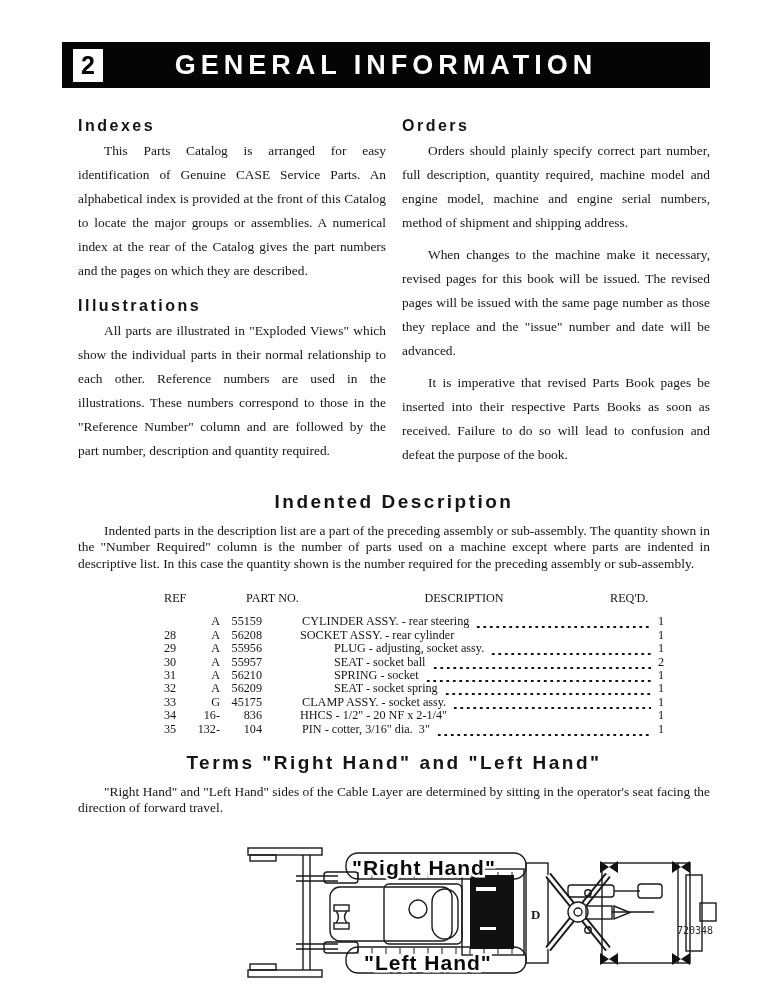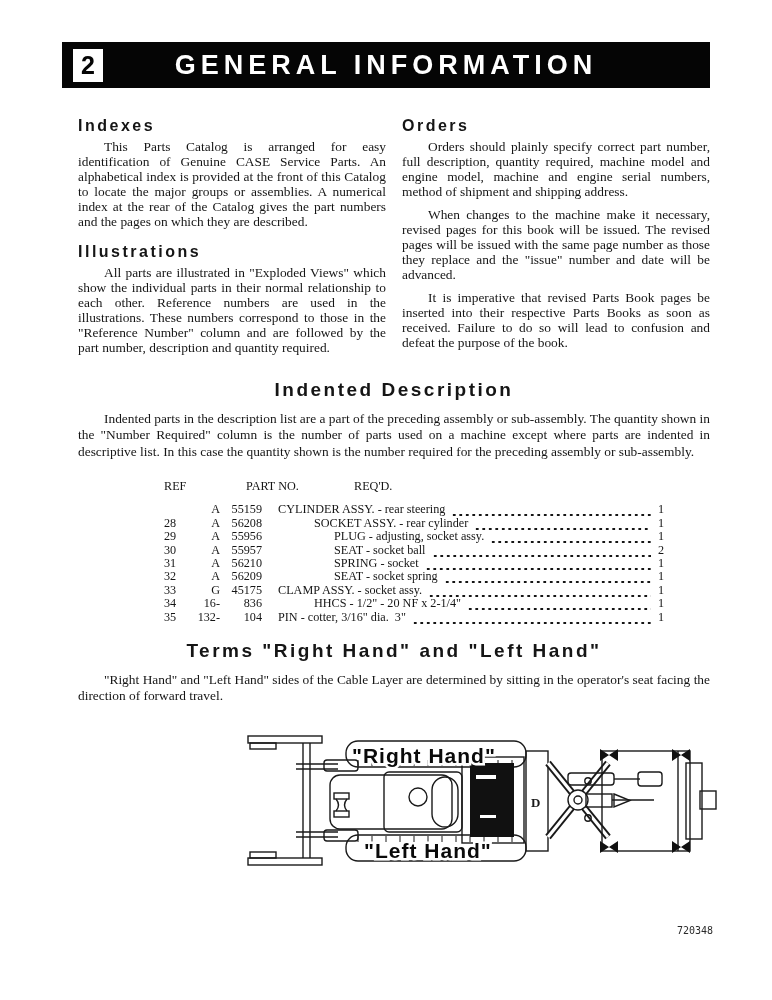--- a/index.html
+++ b/index.html
@@ -15,39 +15,39 @@
   .header-title{color:#ffffff;font-family:"Liberation Sans",sans-serif;font-weight:bold;
                 font-size:27px;letter-spacing:5px;white-space:nowrap;}
 
   
   .content{position:absolute;left:78px;top:102px;width:632px;margin-top:15px;}
   .two-col{display:flex;gap:16px;}
   .col{width:308px;}
   .section-heading{font-family:"Liberation Sans",sans-serif;font-weight:bold;font-size:16px;
                    letter-spacing:2.5px;margin:14px 0 4px 0;}
   .col .section-heading:first-child{margin-top:0;}
-  .body-para{font-size:13.4px;line-height:15px;text-align:justify;text-indent:26px;margin:4px 0 8px 0;}
+  .body-para{font-size:13.4px;line-height:24px;text-align:justify;text-indent:26px;margin:4px 0 8px 0;}
 
   .center-heading{text-align:center;font-family:"Liberation Sans",sans-serif;font-weight:bold;
                   font-size:19px;letter-spacing:2.5px;margin:16px 0 10px 0;}
   .intro-para{font-size:13.4px;line-height:16.3px;text-align:justify;text-indent:26px;margin:0;}
 
   
   .parts-table{margin:20px 0 0 86px;width:500px;font-size:12.2px;line-height:13.4px;}
   .pt-header{display:flex;margin-bottom:10px;gap:36px;}
   .h-ref{width:26px;}
   .h-part{width:72px;padding-left:20px;}
   .h-desc{flex:1;text-align:center;}
   .h-reqd{width:54px;text-align:left;}
   .prow{display:flex;align-items:flex-end;}
   .c-ref{width:26px;}
   .c-prefix{width:30px;text-align:right;white-space:pre;}
   .c-num{width:42px;text-align:right;}
-  .c-desc{flex:1;display:flex;padding-left:16px;min-width:0;}
-  .c-desc.ind-1{padding-left:52px;}
+  .c-desc{flex:1;display:flex;padding-left:40px;min-width:0;}
+  .c-desc.ind-1{padding-left:38px;align-items:flex-end;}
   .c-desc.ind-2{padding-left:72px;}
   .desc-text{white-space:pre;}
   .dots{flex:1;margin:0 3px 0 6px;
         background-image:radial-gradient(circle,#151515 1.15px,transparent 1.4px);
         background-size:6.5px 6px;background-repeat:repeat-x;background-position:left 9px;}
   .c-qty{width:10px;text-align:right;}
 
   
   .diagram{margin:12px 0 0 156px;width:484px;}
   .diagram svg{display:block;}
@@ -83,20 +83,21 @@
       </div>
     </div>
 
     <div class="center-heading">Indented Description</div>
     <p class="intro-para">Indented parts in the description list are a part of the preceding assembly or sub-assembly. The quantity shown in the "Number Required" column is the number of parts used on a machine except where parts are indented in descriptive list. In this case the quantity shown is the number required for the preceding assembly or sub-assembly.</p>
 
     <div class="parts-table">
       <div class="pt-header">
         <span class="h-ref">REF</span>
         <span class="h-part">PART NO.</span>
+        <span class="h-desc">DESCRIPTION</span>
         <span class="h-reqd">REQ'D.</span>
       </div>
 
       <div class="prow">
         <span class="c-ref"></span>
         <span class="c-prefix">A</span>
         <span class="c-num">55159</span>
         <span class="c-desc">
             <span class="desc-text">CYLINDER ASSY. - rear steering</span>
             <span class="dots"></span>

